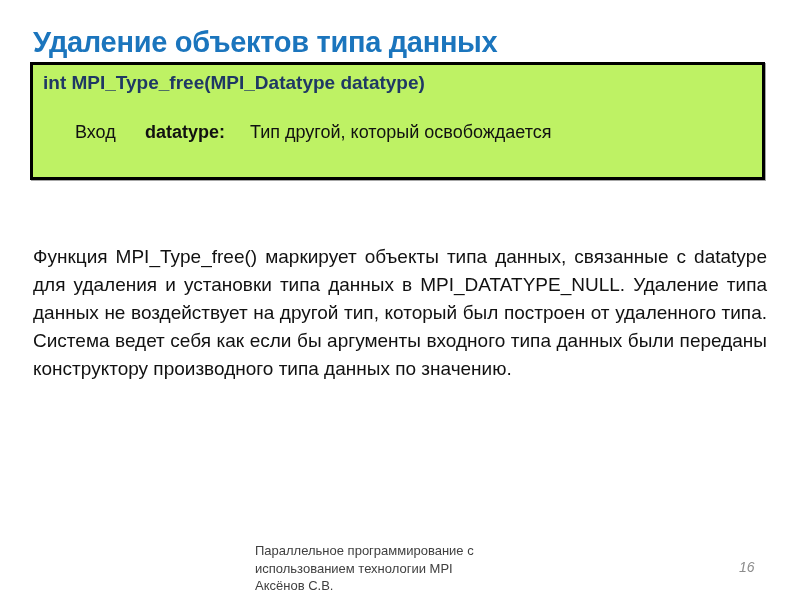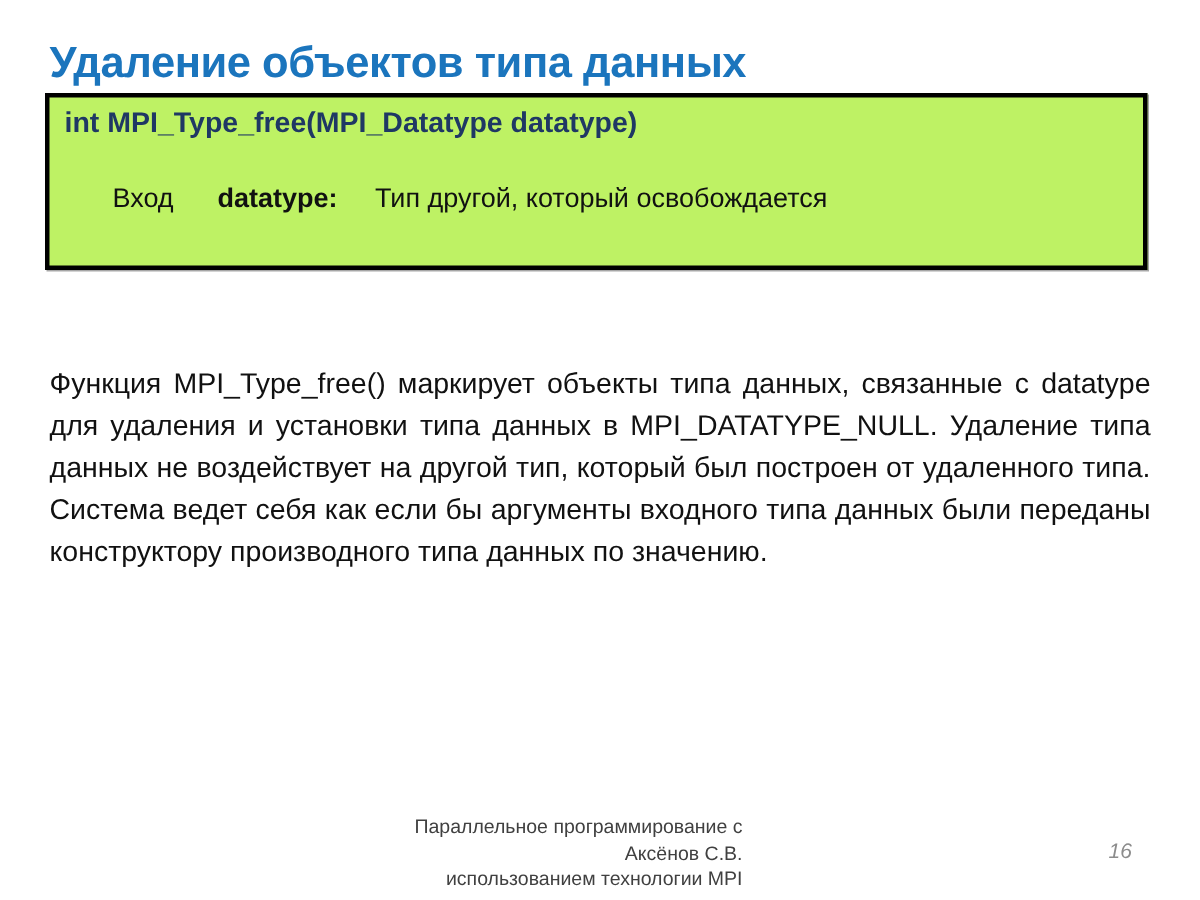--- a/index.html
+++ b/index.html
@@ -69,21 +69,21 @@
     font-size: 19px;
     line-height: 28px;
     text-align: justify;
     color: var(--body, #111111);
   }
   .footer {
     position: absolute;
     left: 255px;
     top: 542px;
     width: 240px;
-    text-align: right;
+    text-align: left;
     font-size: 13px;
     line-height: 17.5px;
     color: var(--footer, #404040);
   }
   .page-number {
     position: absolute;
     left: 739px;
     top: 559px;
     font-size: 14px;
     color: var(--page-number, #8C8C8C);
@@ -103,19 +103,19 @@
       <span class="param-direction">Вход</span>
       <span class="param-name">datatype:</span>
       <span class="param-description">Тип другой, который освобождается</span>
     </div>
   </div>
 
   <p class="body-paragraph">Функция MPI_Type_free() маркирует объекты типа данных, связанные с datatype для удаления и установки типа данных в MPI_DATATYPE_NULL. Удаление типа данных не воздействует на другой тип, который был построен от удаленного типа. Система ведет себя как если бы аргументы входного типа данных были переданы конструктору производного типа данных по значению.</p>
 
   <div class="footer">
     <div>Параллельное программирование с</div>
+    <div>использованием технологии MPI</div>
     <div>Аксёнов С.В.</div>
-    <div>использованием технологии MPI</div>
   </div>
 
   <div class="page-number">16</div>
 
 </div>
 
 </body></html>

